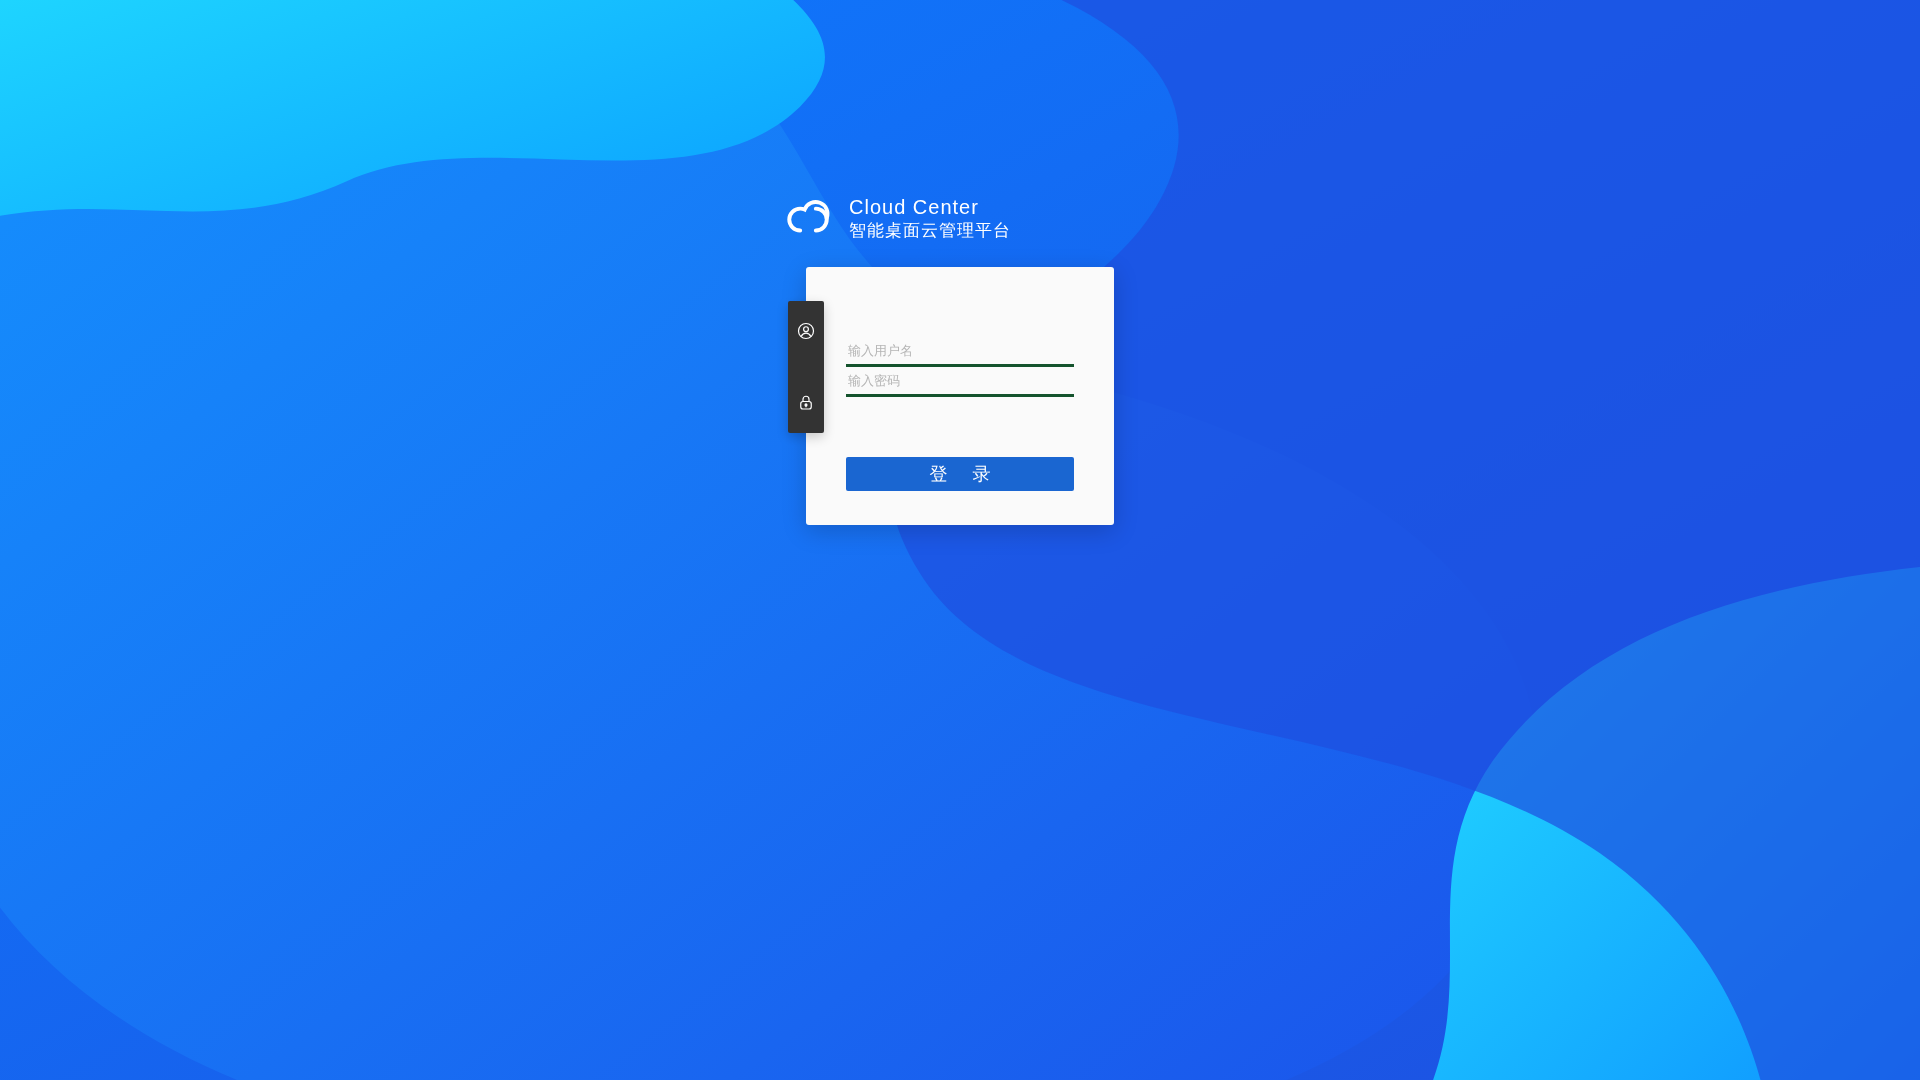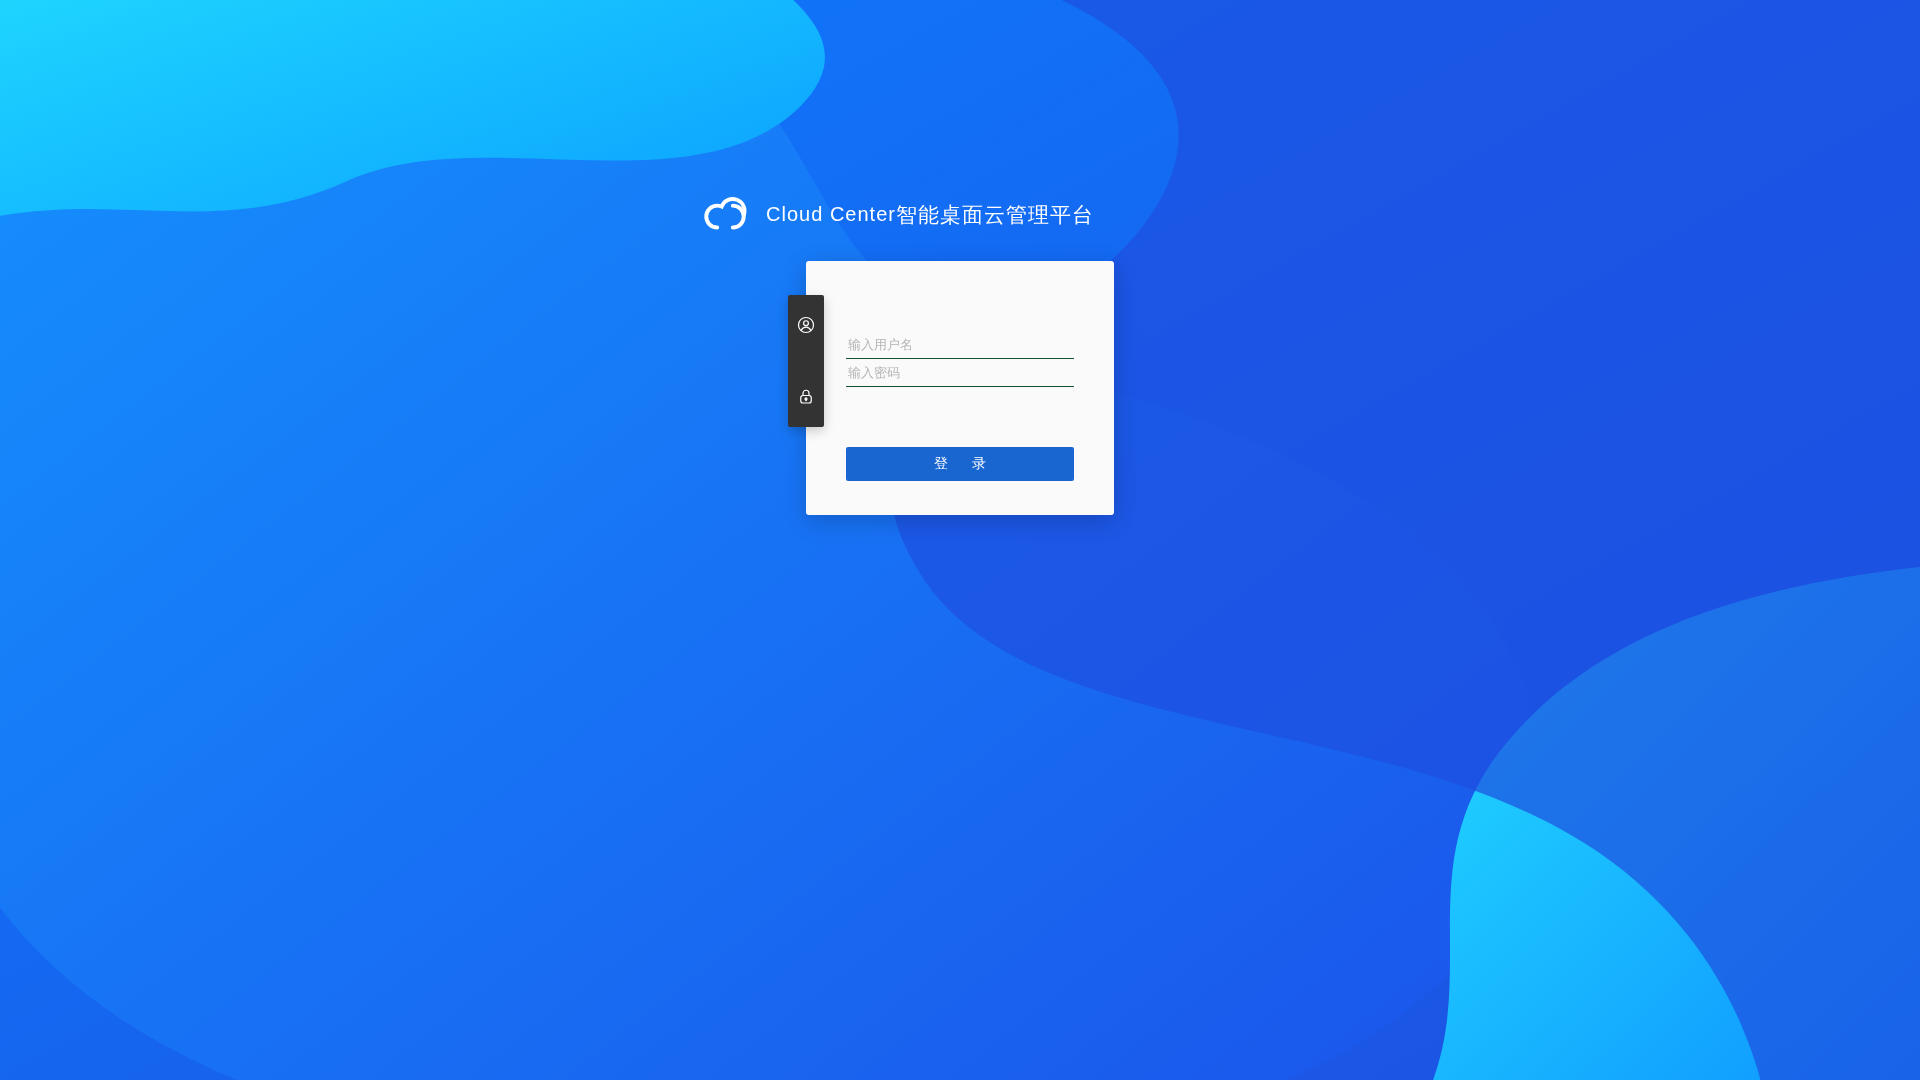--- a/index.html
+++ b/index.html
@@ -29,23 +29,23 @@
       display: flex;
       align-items: center;
       gap: 16px;
       color: #fff;
       transform: translateX(-63px);
     }
     .brand .logo {
       width: 50px; height: 40px;
       display:flex; align-items:center; justify-content:center;
     }
-    .brand .text { display: flex; flex-direction: row; line-height: 1.25; }
+    .brand .text { display: flex; flex-direction: column; line-height: 1.25; }
     .brand .title-en { font-size: 20px; font-weight: 300; letter-spacing: 1px; }
-    .brand .title-cn { font-size: 21px; font-weight: 400; letter-spacing: 1px; }
+    .brand .title-cn { font-size: 17px; font-weight: 400; letter-spacing: 1px; }
 
     .card-wrap {
       position: relative;
       margin-top: 26px;
     }
     .card {
       width: 308px;
       background: #fafafa;
       border-radius: 3px;
       box-shadow: 0 6px 24px rgba(0,0,0,.18);
@@ -71,39 +71,39 @@
       display:flex; align-items:center; justify-content:center;
     }
 
     .field {
       position: relative;
     }
     .field:first-child { margin-top: 36px; }
     .field input {
       width: 100%;
       border: none;
-      border-bottom: 1px solid #14532d;
+      border-bottom: 3px solid #14532d;
       background: transparent;
       padding: 6px 2px;
       font-size: 13px;
       color: #333;
       outline: none;
     }
     .field input::placeholder { color: #b5b5b5; }
 
     .login-btn {
       display: block;
       width: 100%;
       margin-top: 60px;
       background: #1a66d1;
       color: #fff;
       border: none;
       border-radius: 2px;
       height: 34px;
-      font-size: 14px;
+      font-size: 18px;
       letter-spacing: 10px;
       text-indent: 10px;
       cursor: pointer;
     }
   </style>
 </head>
 <body>
 
 <svg class="bg" viewBox="0 0 1440 810" preserveAspectRatio="xMidYMid slice">
   <defs>

